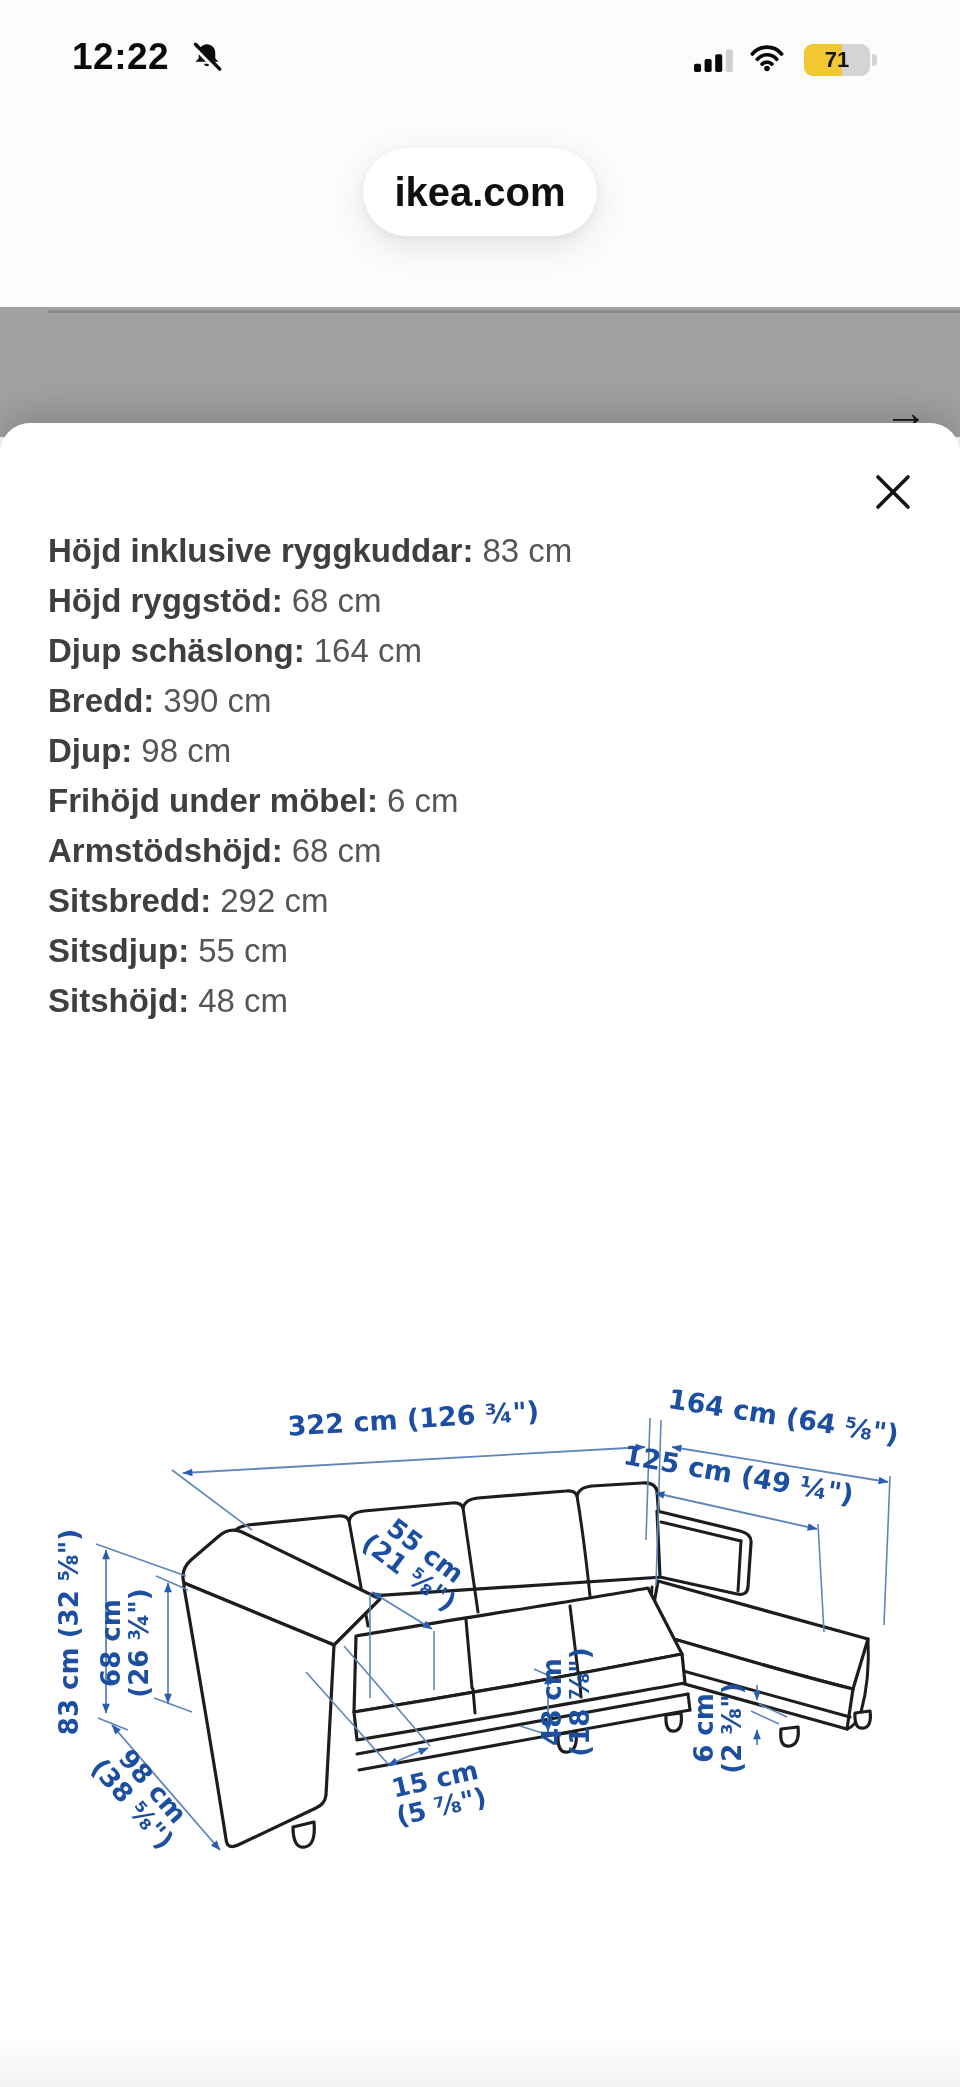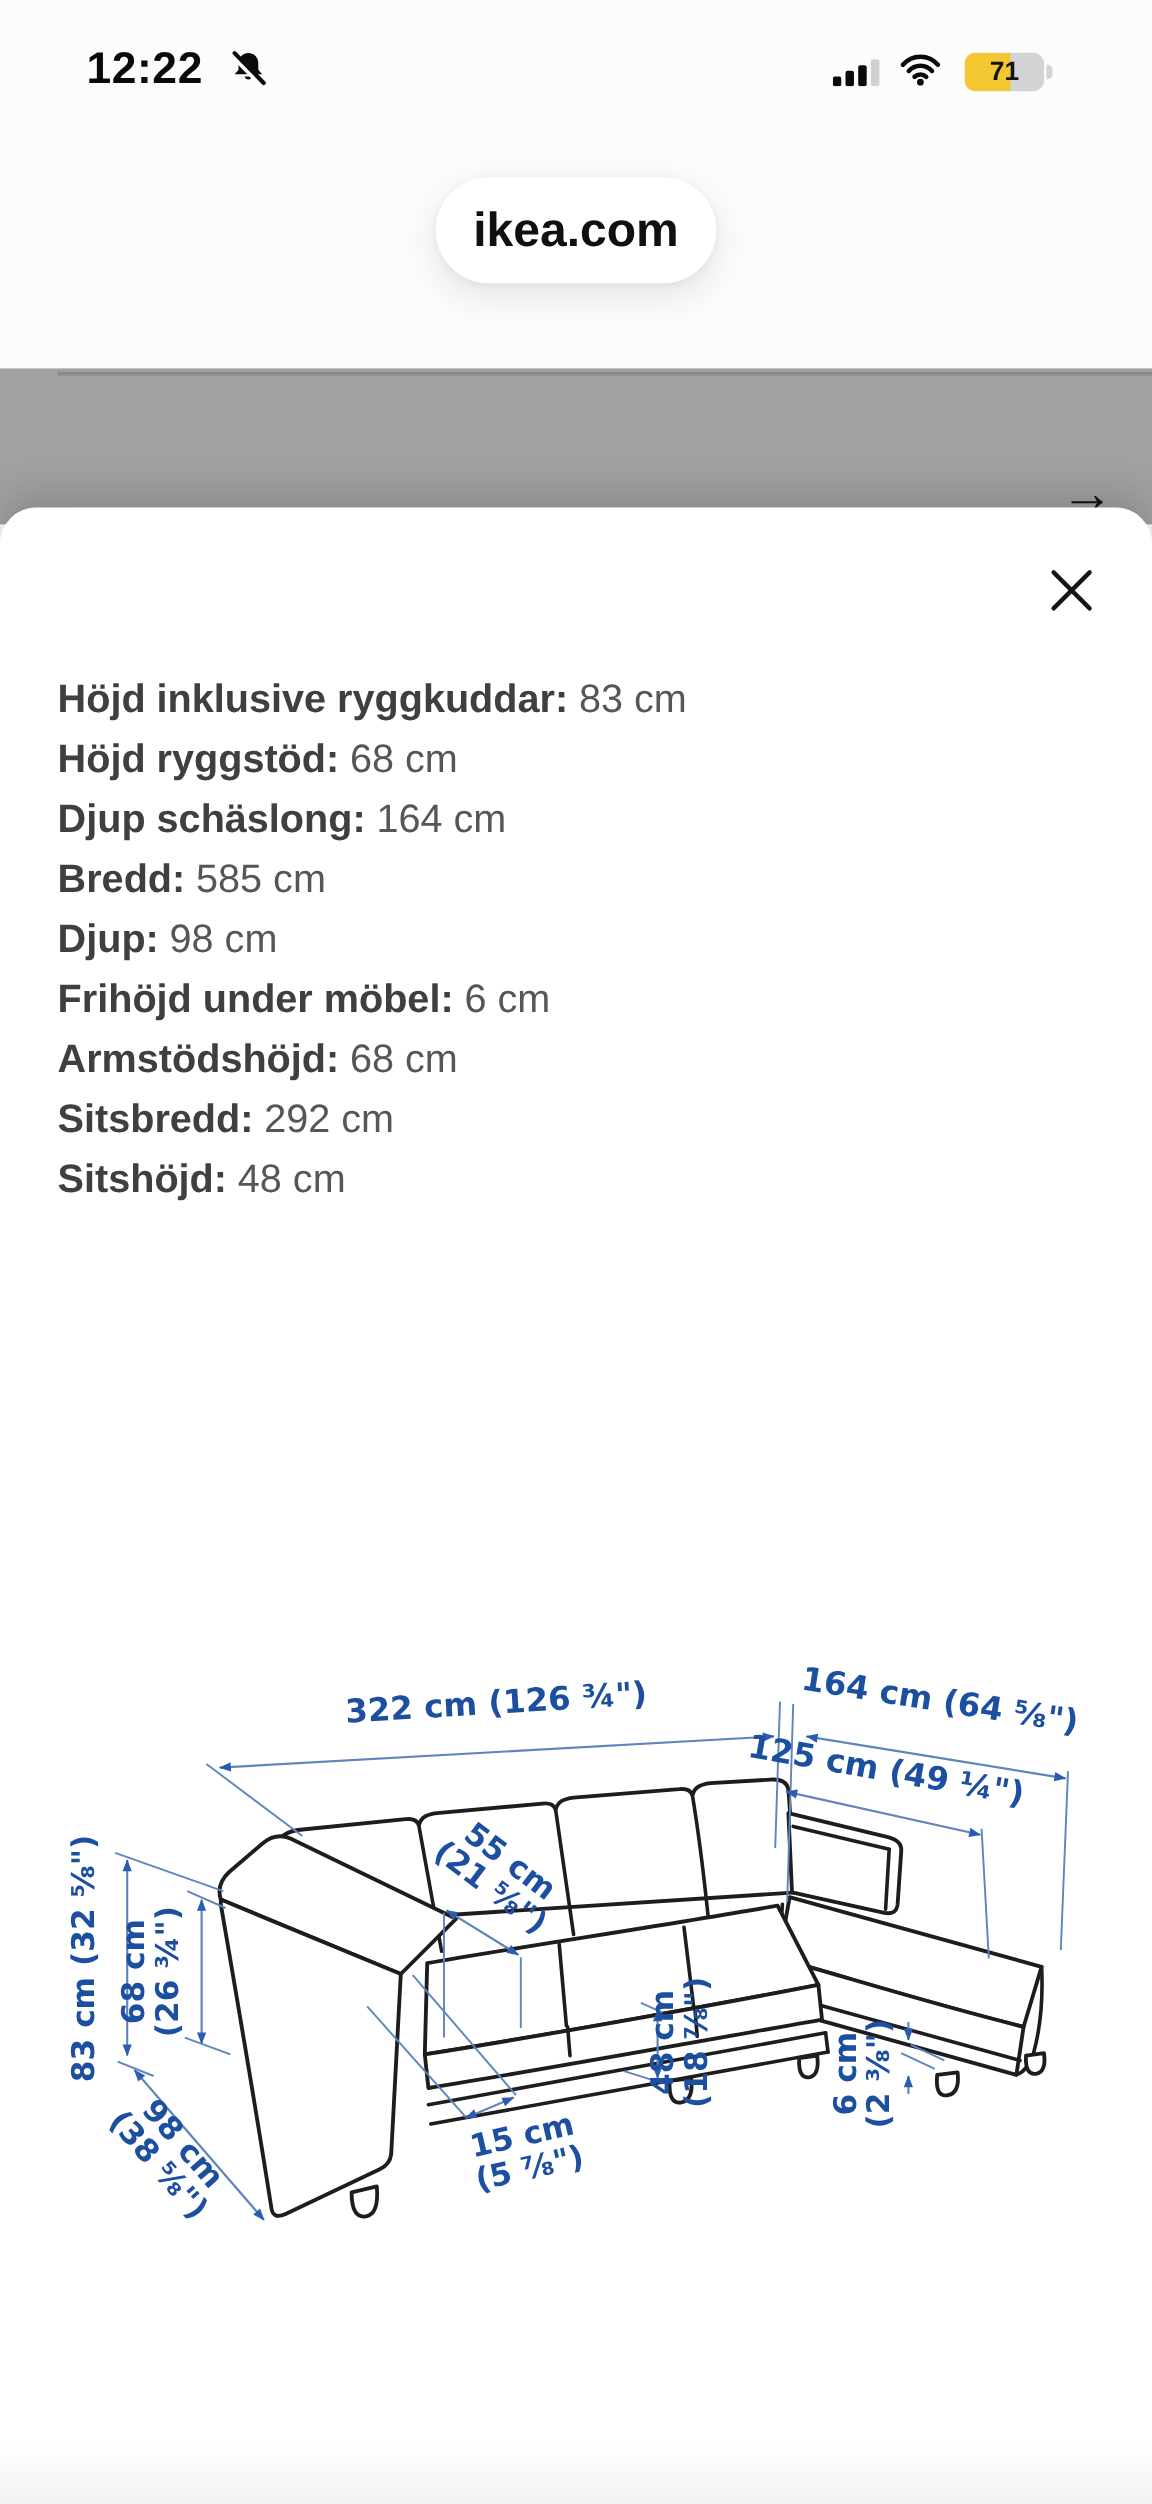--- a/index.html
+++ b/index.html
@@ -32,21 +32,21 @@
   
   .overlay{position:absolute;left:0;top:307px;width:960px;height:130px;background:var(--overlay_gray);}
   .hairline{position:absolute;left:48px;top:3px;right:0;height:3px;background:var(--hairline_gray);}
   .behind-title{position:absolute;left:48px;top:86px;font-size:38px;font-weight:700;color:var(--title_text);white-space:nowrap;}
   .behind-arrow{position:absolute;left:884px;top:80px;font-size:44px;font-weight:600;color:#121212;}
   
   .sheet{position:absolute;left:0;top:423px;width:960px;height:1664px;background:#ffffff;border-radius:30px 30px 0 0;
          box-shadow:0 -10px 34px rgba(0,0,0,.16);}
   .closebtn{position:absolute;left:864px;top:463px;width:58px;height:58px;background:transparent;border:none;cursor:pointer;}
   
-  .specs{position:absolute;left:48px;top:557px;width:880px;}
+  .specs{position:absolute;left:48px;top:526px;width:880px;}
   .spec-row{font-size:33px;line-height:50px;color:var(--value_text);white-space:nowrap;}
   .spec-row b{font-weight:700;color:var(--label_text);margin-right:9px;}
   
   .diagram{position:absolute;left:0;top:1380px;width:960px;height:560px;}
   .sofa-fill{fill:#ffffff;stroke:var(--sofa_line);stroke-width:3.2;stroke-linejoin:round;stroke-linecap:round;}
   .sofa-line{fill:none;stroke:var(--sofa_line);stroke-width:3;stroke-linejoin:round;stroke-linecap:round;}
   .dim{stroke:var(--dim_line_blue);stroke-width:1.8;fill:none;}
   .ext{stroke:var(--dim_line_blue);stroke-width:1.6;fill:none;}
   .dlabel{fill:var(--accent_blue);font-family:"DejaVu Sans",sans-serif;font-weight:700;font-size:26px;text-anchor:middle;}
   .dlabel.big{font-size:27px;}
@@ -98,25 +98,26 @@
   <svg viewBox="0 0 58 58" width="58" height="58">
     <line x1="14" y1="14" x2="44" y2="44" stroke="#141414" stroke-width="3.6" stroke-linecap="round"></line>
     <line x1="44" y1="14" x2="14" y2="44" stroke="#141414" stroke-width="3.6" stroke-linecap="round"></line>
   </svg>
 </button>
 
 <div class="specs">
   <div class="spec-row"><b>Höjd inklusive ryggkuddar:</b><span>83 cm</span></div>
   <div class="spec-row"><b>Höjd ryggstöd:</b><span>68 cm</span></div>
   <div class="spec-row"><b>Djup schäslong:</b><span>164 cm</span></div>
-  <div class="spec-row"><b>Bredd:</b><span>585 cm</span></div>
+  <div class="spec-row"><b>Bredd:</b><span>390 cm</span></div>
   <div class="spec-row"><b>Djup:</b><span>98 cm</span></div>
   <div class="spec-row"><b>Frihöjd under möbel:</b><span>6 cm</span></div>
   <div class="spec-row"><b>Armstödshöjd:</b><span>68 cm</span></div>
   <div class="spec-row"><b>Sitsbredd:</b><span>292 cm</span></div>
+  <div class="spec-row"><b>Sitsdjup:</b><span>55 cm</span></div>
   <div class="spec-row"><b>Sitshöjd:</b><span>48 cm</span></div>
 </div>
 
 <svg class="diagram" viewBox="0 0 960 560">
   <defs>
     <marker id="ah" viewBox="0 0 10 8" refX="9" refY="4" markerWidth="11" markerHeight="9" orient="auto-start-reverse" markerUnits="userSpaceOnUse">
       <path d="M0.5,0.5 L9.5,4 L0.5,7.5 Z" fill="#2a5db0"></path>
     </marker>
   </defs>
 

